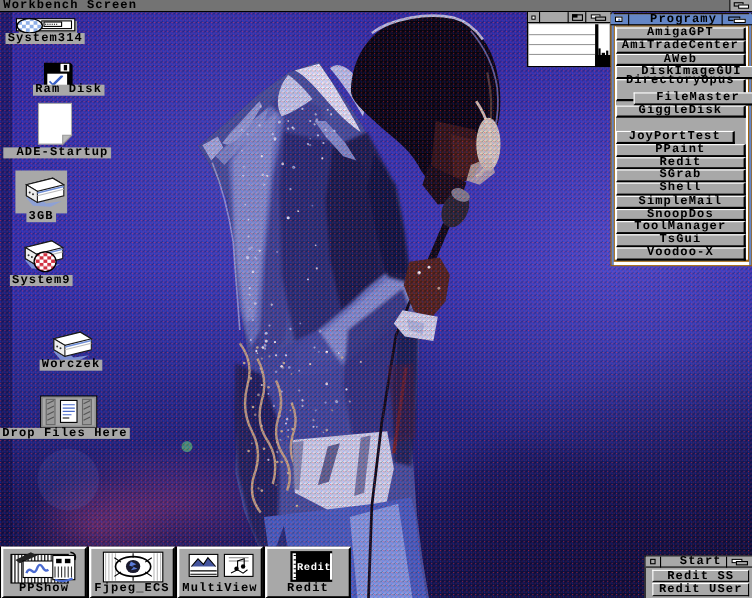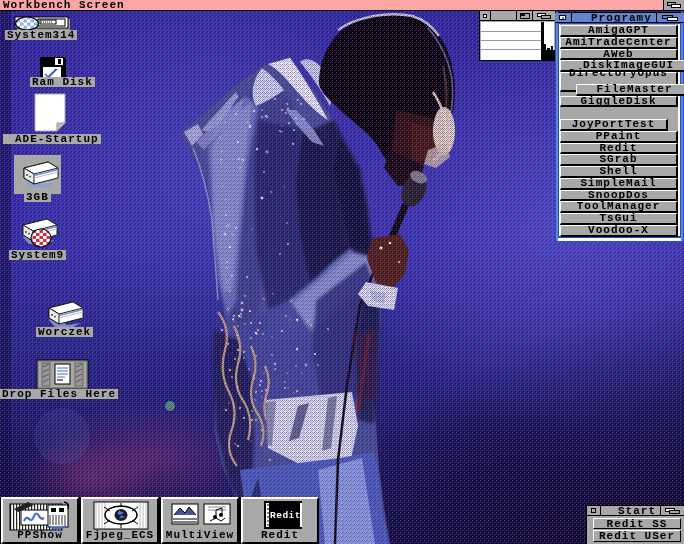--- a/index.html
+++ b/index.html
@@ -316,21 +316,21 @@
 <circle cx="381" cy="248" r="1.6" fill="#fff" opacity="0.95"></circle>
 <circle cx="390" cy="243" r="1.3" fill="#fff" opacity="0.9"></circle>
 <circle cx="399" cy="262" r="1.3" fill="#e8c9a8" opacity="0.8"></circle>
 <path d="M366,282 L398,288 394,310 368,306 358,294 Z" fill="#d9e0f2"></path>
 <path d="M370,290 L386,294 384,304 372,300 Z" fill="#aab6dc" opacity="0.7"></path>
 </g>
 
 <rect x="0" y="0" width="684" height="544" fill="url(#dith)" opacity="0.6"></rect>
 </svg>
 
-<div class="abs" style="left:0;top:0;width:684px;height:11px;background:#fca5a5;border-bottom:1px solid #000;">
+<div class="abs" style="left:0;top:0;width:684px;height:11px;background:#737373;border-bottom:1px solid #000;">
  <div class="tz" style="position:absolute;left:3px;top:0px;">Workbench Screen</div>
  <div class="abs" style="right:0;top:0;width:21px;height:10px;border-left:1px solid #000;background:#a8a8a8;">
   <div class="abs" style="left:3px;top:2px;width:9px;height:4px;border:1px solid #000;background:#a8a8a8;"></div>
   <div class="abs" style="left:7px;top:4px;width:10px;height:4px;border:1px solid #000;background:#fff;"></div>
  </div>
 </div>
 
 <div class="win" style="left:479px;top:10px;width:77px;height:51px;border:1px solid #000;">
  <div class="abs" style="left:0;top:0;width:75px;height:10px;background:#a8a8a8;border-bottom:1px solid #000;">
   <div class="abs" style="left:0;top:0;width:11px;height:10px;border-right:1px solid #000;">
@@ -350,21 +350,21 @@
   <div class="abs" style="left:0;top:18px;width:60px;height:1px;background:#999;"></div>
   <div class="abs" style="left:0;top:27px;width:60px;height:1px;background:#999;"></div>
   <div class="abs" style="left:60px;top:0;width:3px;height:38px;background:#000;"></div>
   <div class="abs" style="left:63px;top:22px;width:2px;height:6px;background:#000;"></div>
   <div class="abs" style="left:66px;top:26px;width:3px;height:4px;background:#000;"></div>
   <div class="abs" style="left:70px;top:24px;width:2px;height:8px;background:#000;"></div>
   <div class="abs" style="left:60px;top:28px;width:14px;height:10px;background:#000;"></div>
  </div>
 </div>
 
-<div class="win" style="left:555px;top:12px;width:129px;height:230px;background:#1d4ed8;text-decoration:underline;">
+<div class="win" style="left:555px;top:12px;width:129px;height:230px;background:#a16207;text-decoration:underline;">
     <div class="abs" style="left:0;top:0;width:129px;height:1px;background:#000;"></div>
  <div class="abs" style="left:1px;top:0;width:2px;height:229px;background:#6486c6;"></div>
  <div class="abs" style="left:126px;top:0;width:2px;height:229px;background:#6486c6;"></div>
  <div class="abs" style="left:3px;top:226px;width:123px;height:3px;background:#fff;"></div>
  <div class="abs" style="left:0;top:1px;width:129px;height:10px;background:#6486c6;border-bottom:1px solid #000;">
   <div class="abs" style="left:0;top:0;width:17px;height:10px;border-right:1px solid #000;">
         <div class="abs" style="left:4px;top:2px;width:7px;height:5px;border:1px solid #000;background:#fff;"></div>
         <div class="abs" style="left:7px;top:4px;width:2px;height:2px;background:#6486c6;"></div>
       </div>
   <div class="tz" style="position:absolute;left:36px;top:1px;line-height:9px;">Programy</div>

